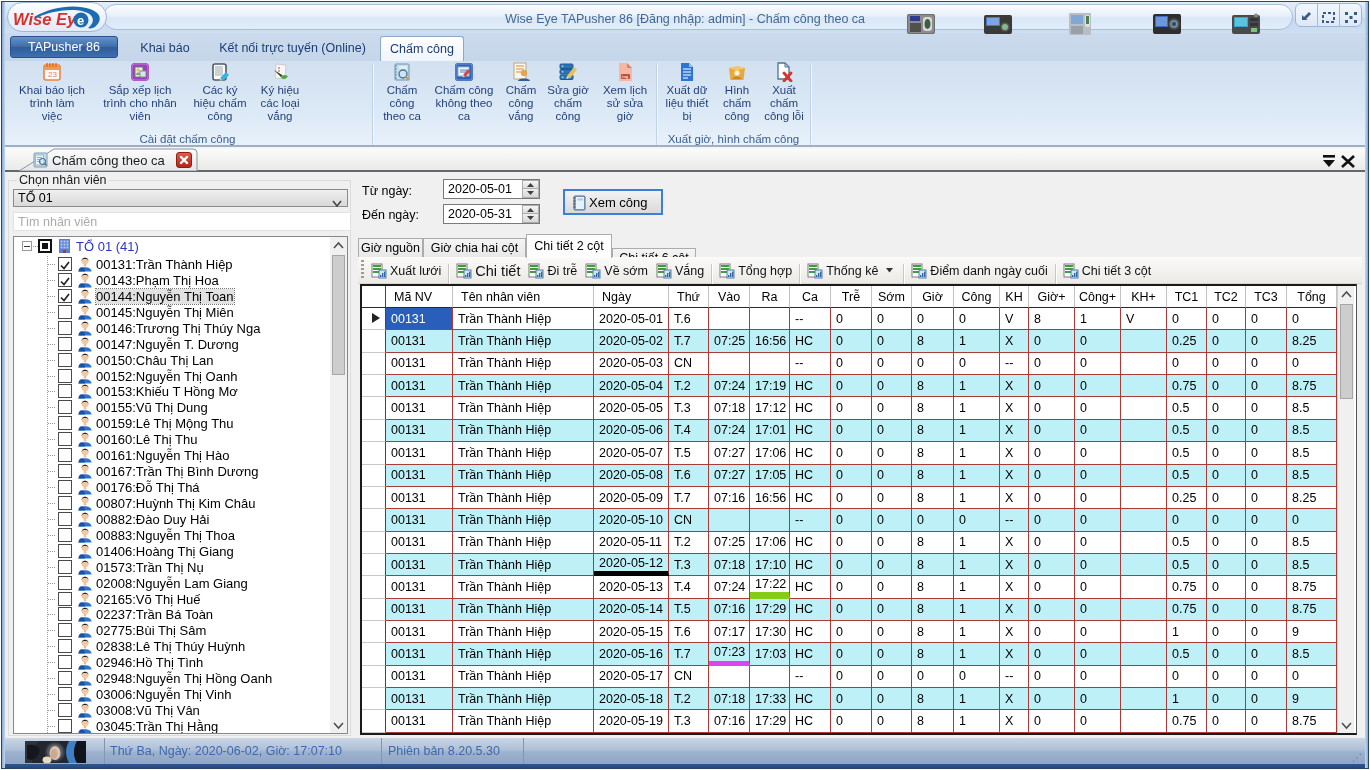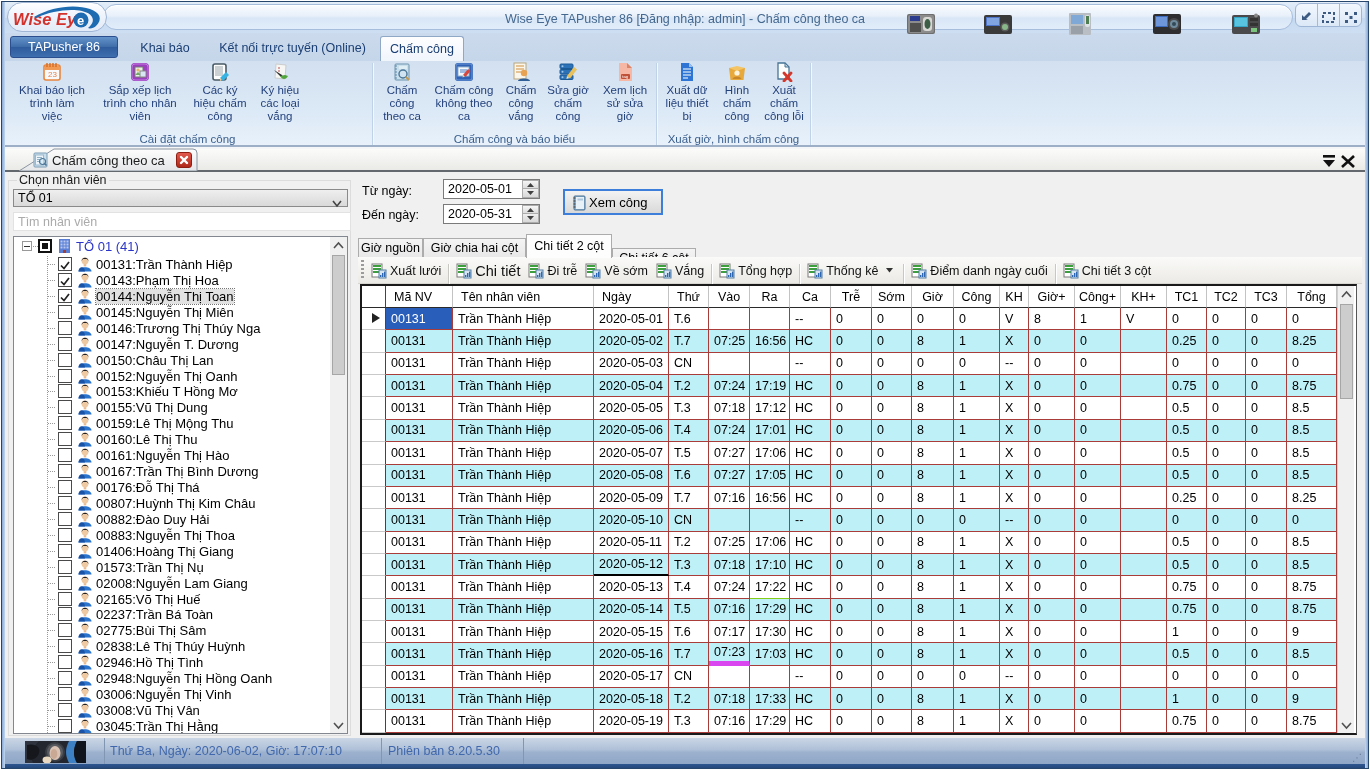--- a/index.html
+++ b/index.html
@@ -101,21 +101,20 @@
 <div class="ab" style="left:210px;top:38px;width:165px;height:20px;font-size:12.5px;color:#1A3E73;text-align:center;line-height:20px">Kết nối trực tuyến (Online)</div>
 <div class="ab" style="left:380px;top:36px;width:84px;height:25px;border:1px solid #8FA8C6;border-bottom:none;border-radius:3px 3px 0 0;background:linear-gradient(180deg,#FEFEFF,#F0F5FC);font-size:12.5px;color:#1A3E73;text-align:center;line-height:24px">Chấm công</div>
 
 <div class="ab" style="left:2px;top:61px;width:1366px;height:86px;background:linear-gradient(180deg,#D2E0F0 0%,#DCE9F6 60%,#E9F2FB 100%)"></div>
 <div class="ab" style="left:2px;top:145px;width:1366px;height:2px;background:#9DAFC6"></div>
 <div class="ab" style="left:2px;top:147px;width:1366px;height:2px;background:#F5F6F8"></div>
 <div class="gsep" style="left:372px"></div>
 <div class="gsep" style="left:656px"></div>
 <div class="gsep" style="left:810px"></div>
 <div class="gcap" style="left:3px;width:369px">Cài đặt chấm công</div>
-<div class="gcap" style="left:373px;width:283px">Chấm công và báo biểu</div>
 <div class="gcap" style="left:657px;width:153px">Xuất giờ, hình chấm công</div>
 <div class="ribbtn" style="left:6px;width:92px"><svg class="ic" width="20" height="20" viewBox="0 0 20 20">
         <rect x="2" y="3" width="16" height="15" rx="2" fill="#F7F9FA" stroke="#E8853C" stroke-width="1.6"></rect>
         <rect x="3" y="4" width="14" height="4" fill="#F09A55"></rect>
         <g stroke="#D96C1F" stroke-width="1.4">
           <line x1="5" y1="1" x2="5" y2="5"></line>
           <line x1="8" y1="1" x2="8" y2="5"></line>
           <line x1="11" y1="1" x2="11" y2="5"></line>
           <line x1="14" y1="1" x2="14" y2="5"></line>
         </g>
@@ -1104,21 +1103,21 @@
             <td style="border-right:1px solid #A93B39;border-bottom:1px solid #A93B39;background:#FFFFFF;padding-left:5px"></td>
             <td style="border-right:1px solid #A93B39;border-bottom:1px solid #A93B39;background:#FFFFFF;padding-left:5px">0.5</td>
             <td style="border-right:1px solid #A93B39;border-bottom:1px solid #A93B39;background:#FFFFFF;padding-left:5px">0</td>
             <td style="border-right:1px solid #A93B39;border-bottom:1px solid #A93B39;background:#FFFFFF;padding-left:5px">0</td>
             <td style="border-right:1px solid #A93B39;border-bottom:1px solid #A93B39;background:#FFFFFF;padding-left:5px">8.5</td>
           </tr>
           <tr style="height:22.36px">
             <td style="border-right:1px solid #444;border-bottom:1px solid #C9C9C9;background:#fff;text-align:center"></td>
             <td style="border-right:1px solid #A93B39;border-bottom:1px solid #A93B39;background:#BEF0F8;color:#000;padding-left:5px">00131</td>
             <td style="border-right:1px solid #A93B39;border-bottom:1px solid #A93B39;background:#BEF0F8;padding-left:5px">Trần Thành Hiệp</td>
-            <td style="border-right:1px solid #A93B39;border-bottom:2px solid #000000;background:#BEF0F8;padding-left:5px">2020-05-12</td>
+            <td style="border-right:1px solid #A93B39;border-bottom:5px solid #000000;background:#BEF0F8;padding-left:5px">2020-05-12</td>
             <td style="border-right:1px solid #A93B39;border-bottom:1px solid #A93B39;background:#BEF0F8;padding-left:5px">T.3</td>
             <td style="border-right:1px solid #A93B39;border-bottom:1px solid #A93B39;background:#BEF0F8;padding-left:5px">07:18</td>
             <td style="border-right:1px solid #A93B39;border-bottom:1px solid #A93B39;background:#BEF0F8;padding-left:5px">17:10</td>
             <td style="border-right:1px solid #A93B39;border-bottom:1px solid #A93B39;background:#BEF0F8;padding-left:5px">HC</td>
             <td style="border-right:1px solid #A93B39;border-bottom:1px solid #A93B39;background:#BEF0F8;padding-left:5px">0</td>
             <td style="border-right:1px solid #A93B39;border-bottom:1px solid #A93B39;background:#BEF0F8;padding-left:5px">0</td>
             <td style="border-right:1px solid #A93B39;border-bottom:1px solid #A93B39;background:#BEF0F8;padding-left:5px">8</td>
             <td style="border-right:1px solid #A93B39;border-bottom:1px solid #A93B39;background:#BEF0F8;padding-left:5px">1</td>
             <td style="border-right:1px solid #A93B39;border-bottom:1px solid #A93B39;background:#BEF0F8;padding-left:5px">X</td>
             <td style="border-right:1px solid #A93B39;border-bottom:1px solid #A93B39;background:#BEF0F8;padding-left:5px">0</td>
@@ -1129,21 +1128,21 @@
             <td style="border-right:1px solid #A93B39;border-bottom:1px solid #A93B39;background:#BEF0F8;padding-left:5px">0</td>
             <td style="border-right:1px solid #A93B39;border-bottom:1px solid #A93B39;background:#BEF0F8;padding-left:5px">8.5</td>
           </tr>
           <tr style="height:22.36px">
             <td style="border-right:1px solid #444;border-bottom:1px solid #C9C9C9;background:#fff;text-align:center"></td>
             <td style="border-right:1px solid #A93B39;border-bottom:1px solid #A93B39;background:#FFFFFF;color:#000;padding-left:5px">00131</td>
             <td style="border-right:1px solid #A93B39;border-bottom:1px solid #A93B39;background:#FFFFFF;padding-left:5px">Trần Thành Hiệp</td>
             <td style="border-right:1px solid #A93B39;border-bottom:1px solid #A93B39;background:#FFFFFF;padding-left:5px">2020-05-13</td>
             <td style="border-right:1px solid #A93B39;border-bottom:1px solid #A93B39;background:#FFFFFF;padding-left:5px">T.4</td>
             <td style="border-right:1px solid #A93B39;border-bottom:1px solid #A93B39;background:#FFFFFF;padding-left:5px">07:24</td>
-            <td style="border-right:1px solid #A93B39;border-bottom:1px solid #84cc16;background:#FFFFFF;padding-left:5px">17:22</td>
+            <td style="border-right:1px solid #A93B39;border-bottom:7px solid #84cc16;background:#FFFFFF;padding-left:5px">17:22</td>
             <td style="border-right:1px solid #A93B39;border-bottom:1px solid #A93B39;background:#FFFFFF;padding-left:5px">HC</td>
             <td style="border-right:1px solid #A93B39;border-bottom:1px solid #A93B39;background:#FFFFFF;padding-left:5px">0</td>
             <td style="border-right:1px solid #A93B39;border-bottom:1px solid #A93B39;background:#FFFFFF;padding-left:5px">0</td>
             <td style="border-right:1px solid #A93B39;border-bottom:1px solid #A93B39;background:#FFFFFF;padding-left:5px">8</td>
             <td style="border-right:1px solid #A93B39;border-bottom:1px solid #A93B39;background:#FFFFFF;padding-left:5px">1</td>
             <td style="border-right:1px solid #A93B39;border-bottom:1px solid #A93B39;background:#FFFFFF;padding-left:5px">X</td>
             <td style="border-right:1px solid #A93B39;border-bottom:1px solid #A93B39;background:#FFFFFF;padding-left:5px">0</td>
             <td style="border-right:1px solid #A93B39;border-bottom:1px solid #A93B39;background:#FFFFFF;padding-left:5px">0</td>
             <td style="border-right:1px solid #A93B39;border-bottom:1px solid #A93B39;background:#FFFFFF;padding-left:5px"></td>
             <td style="border-right:1px solid #A93B39;border-bottom:1px solid #A93B39;background:#FFFFFF;padding-left:5px">0.75</td>

